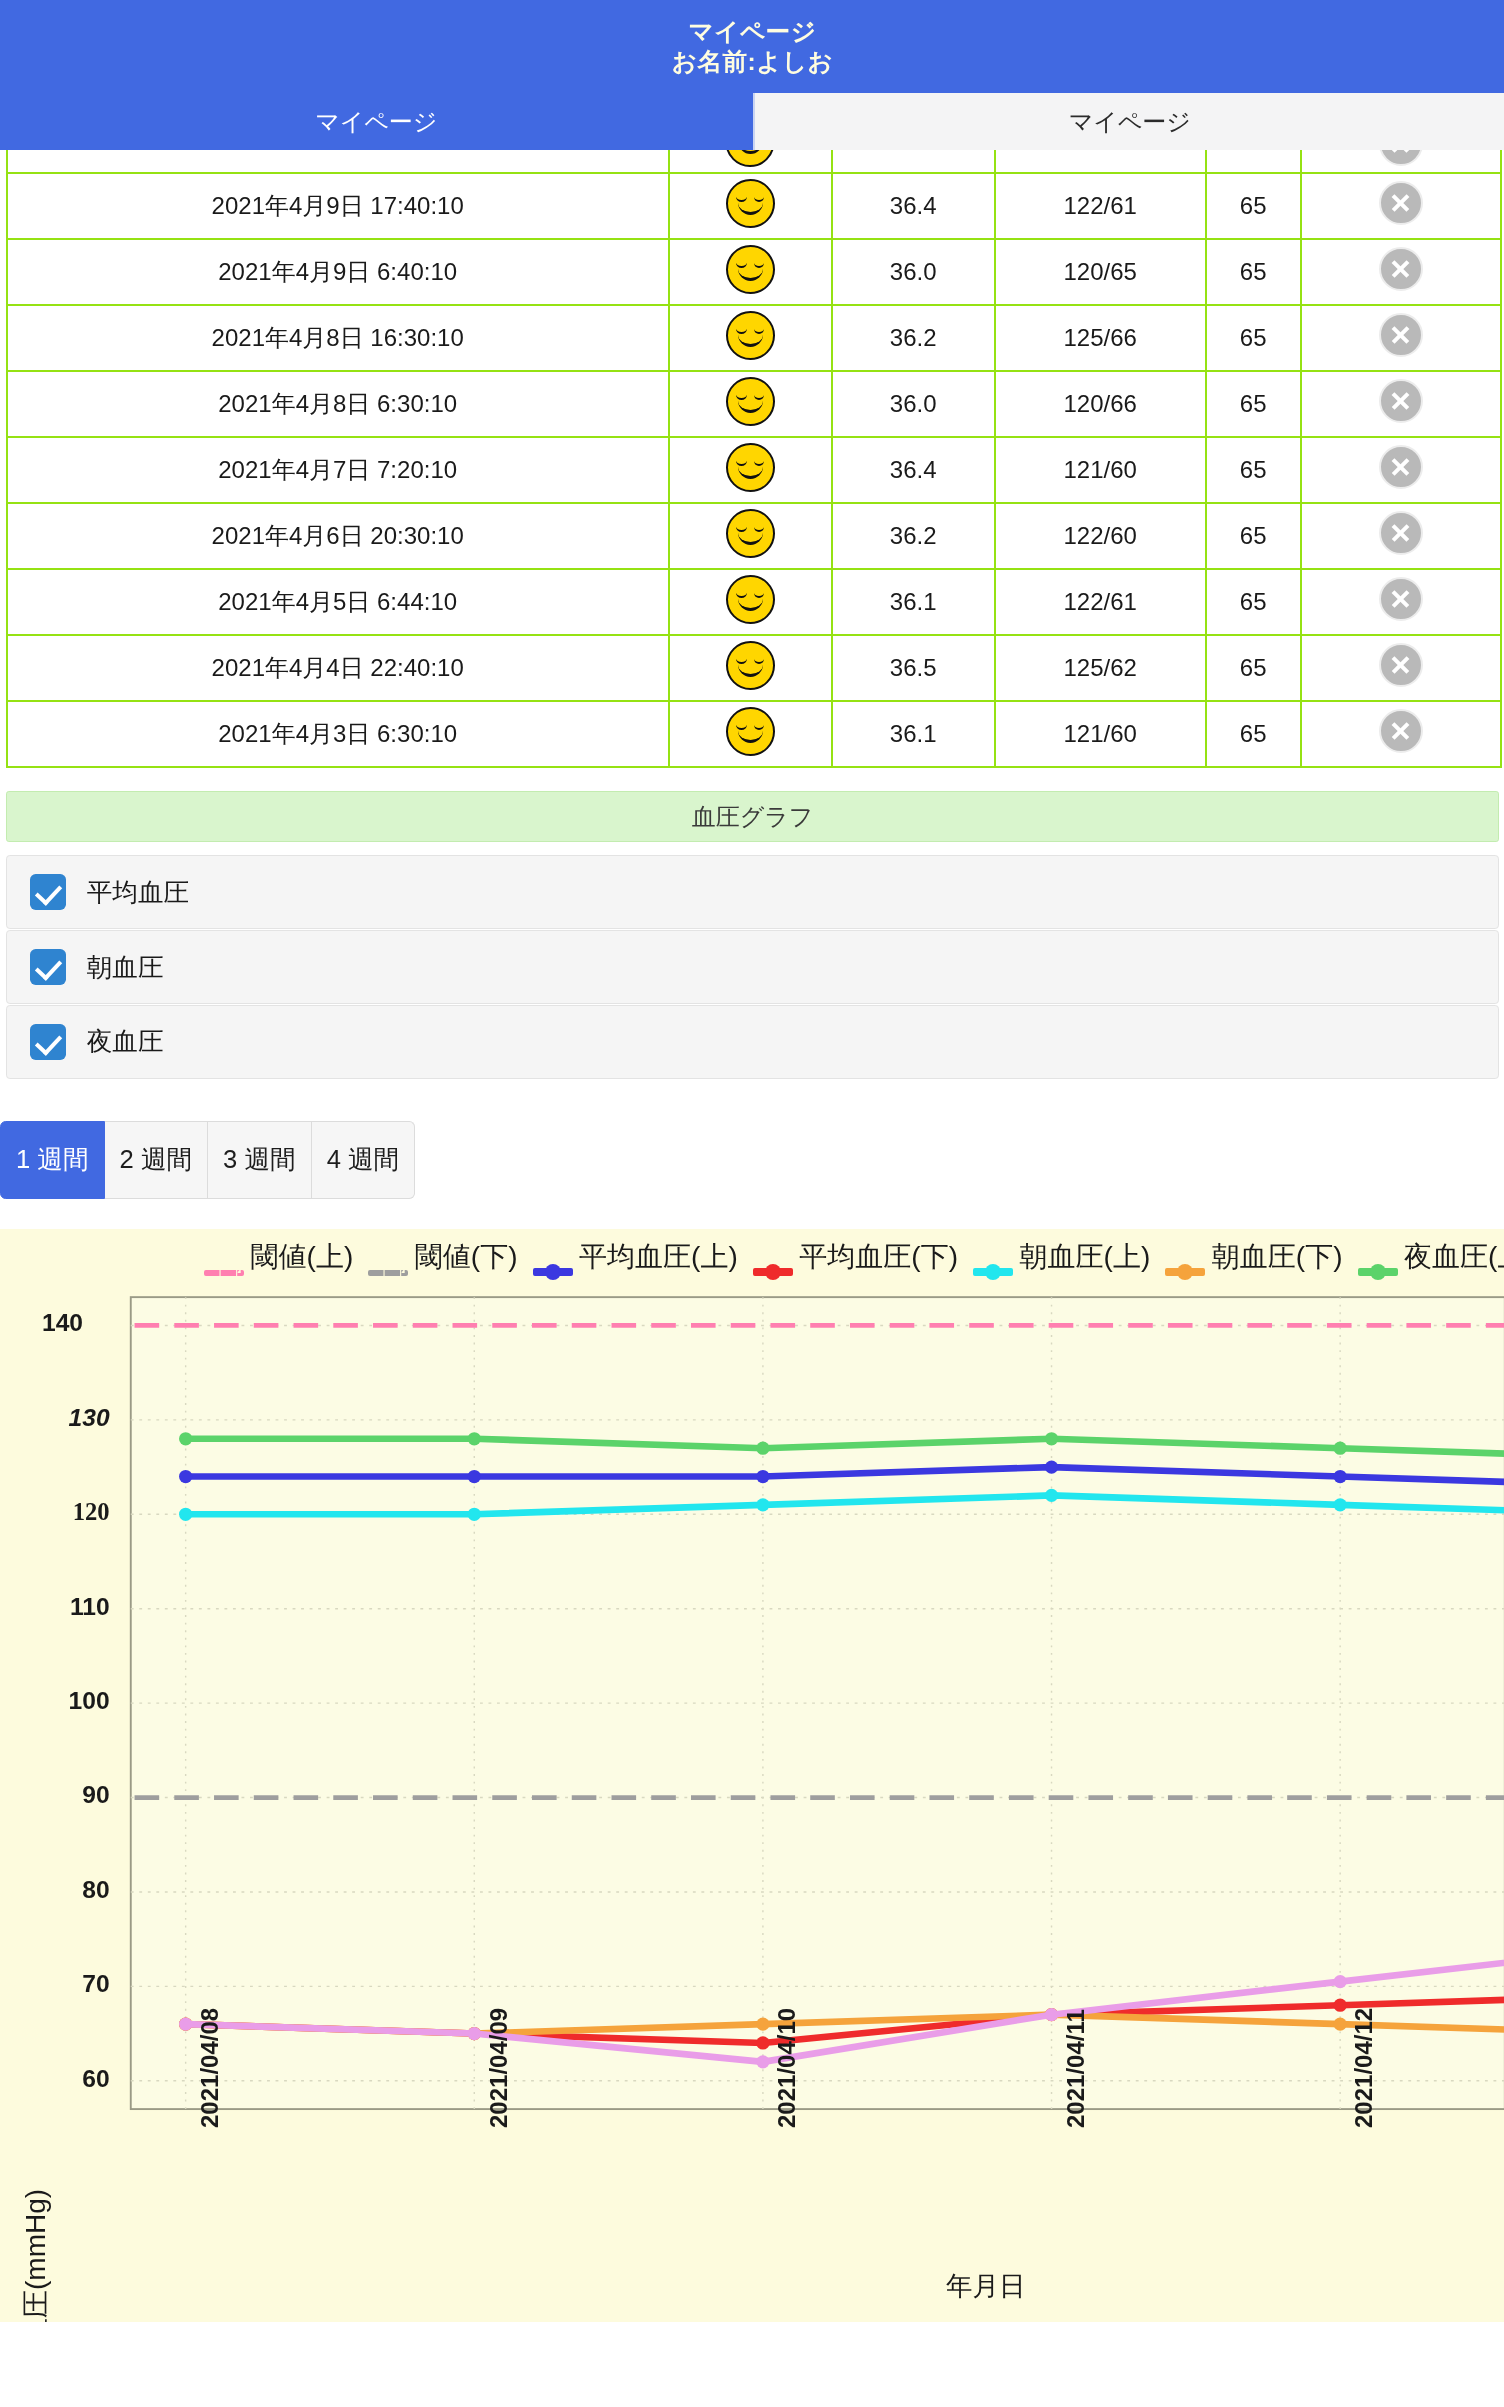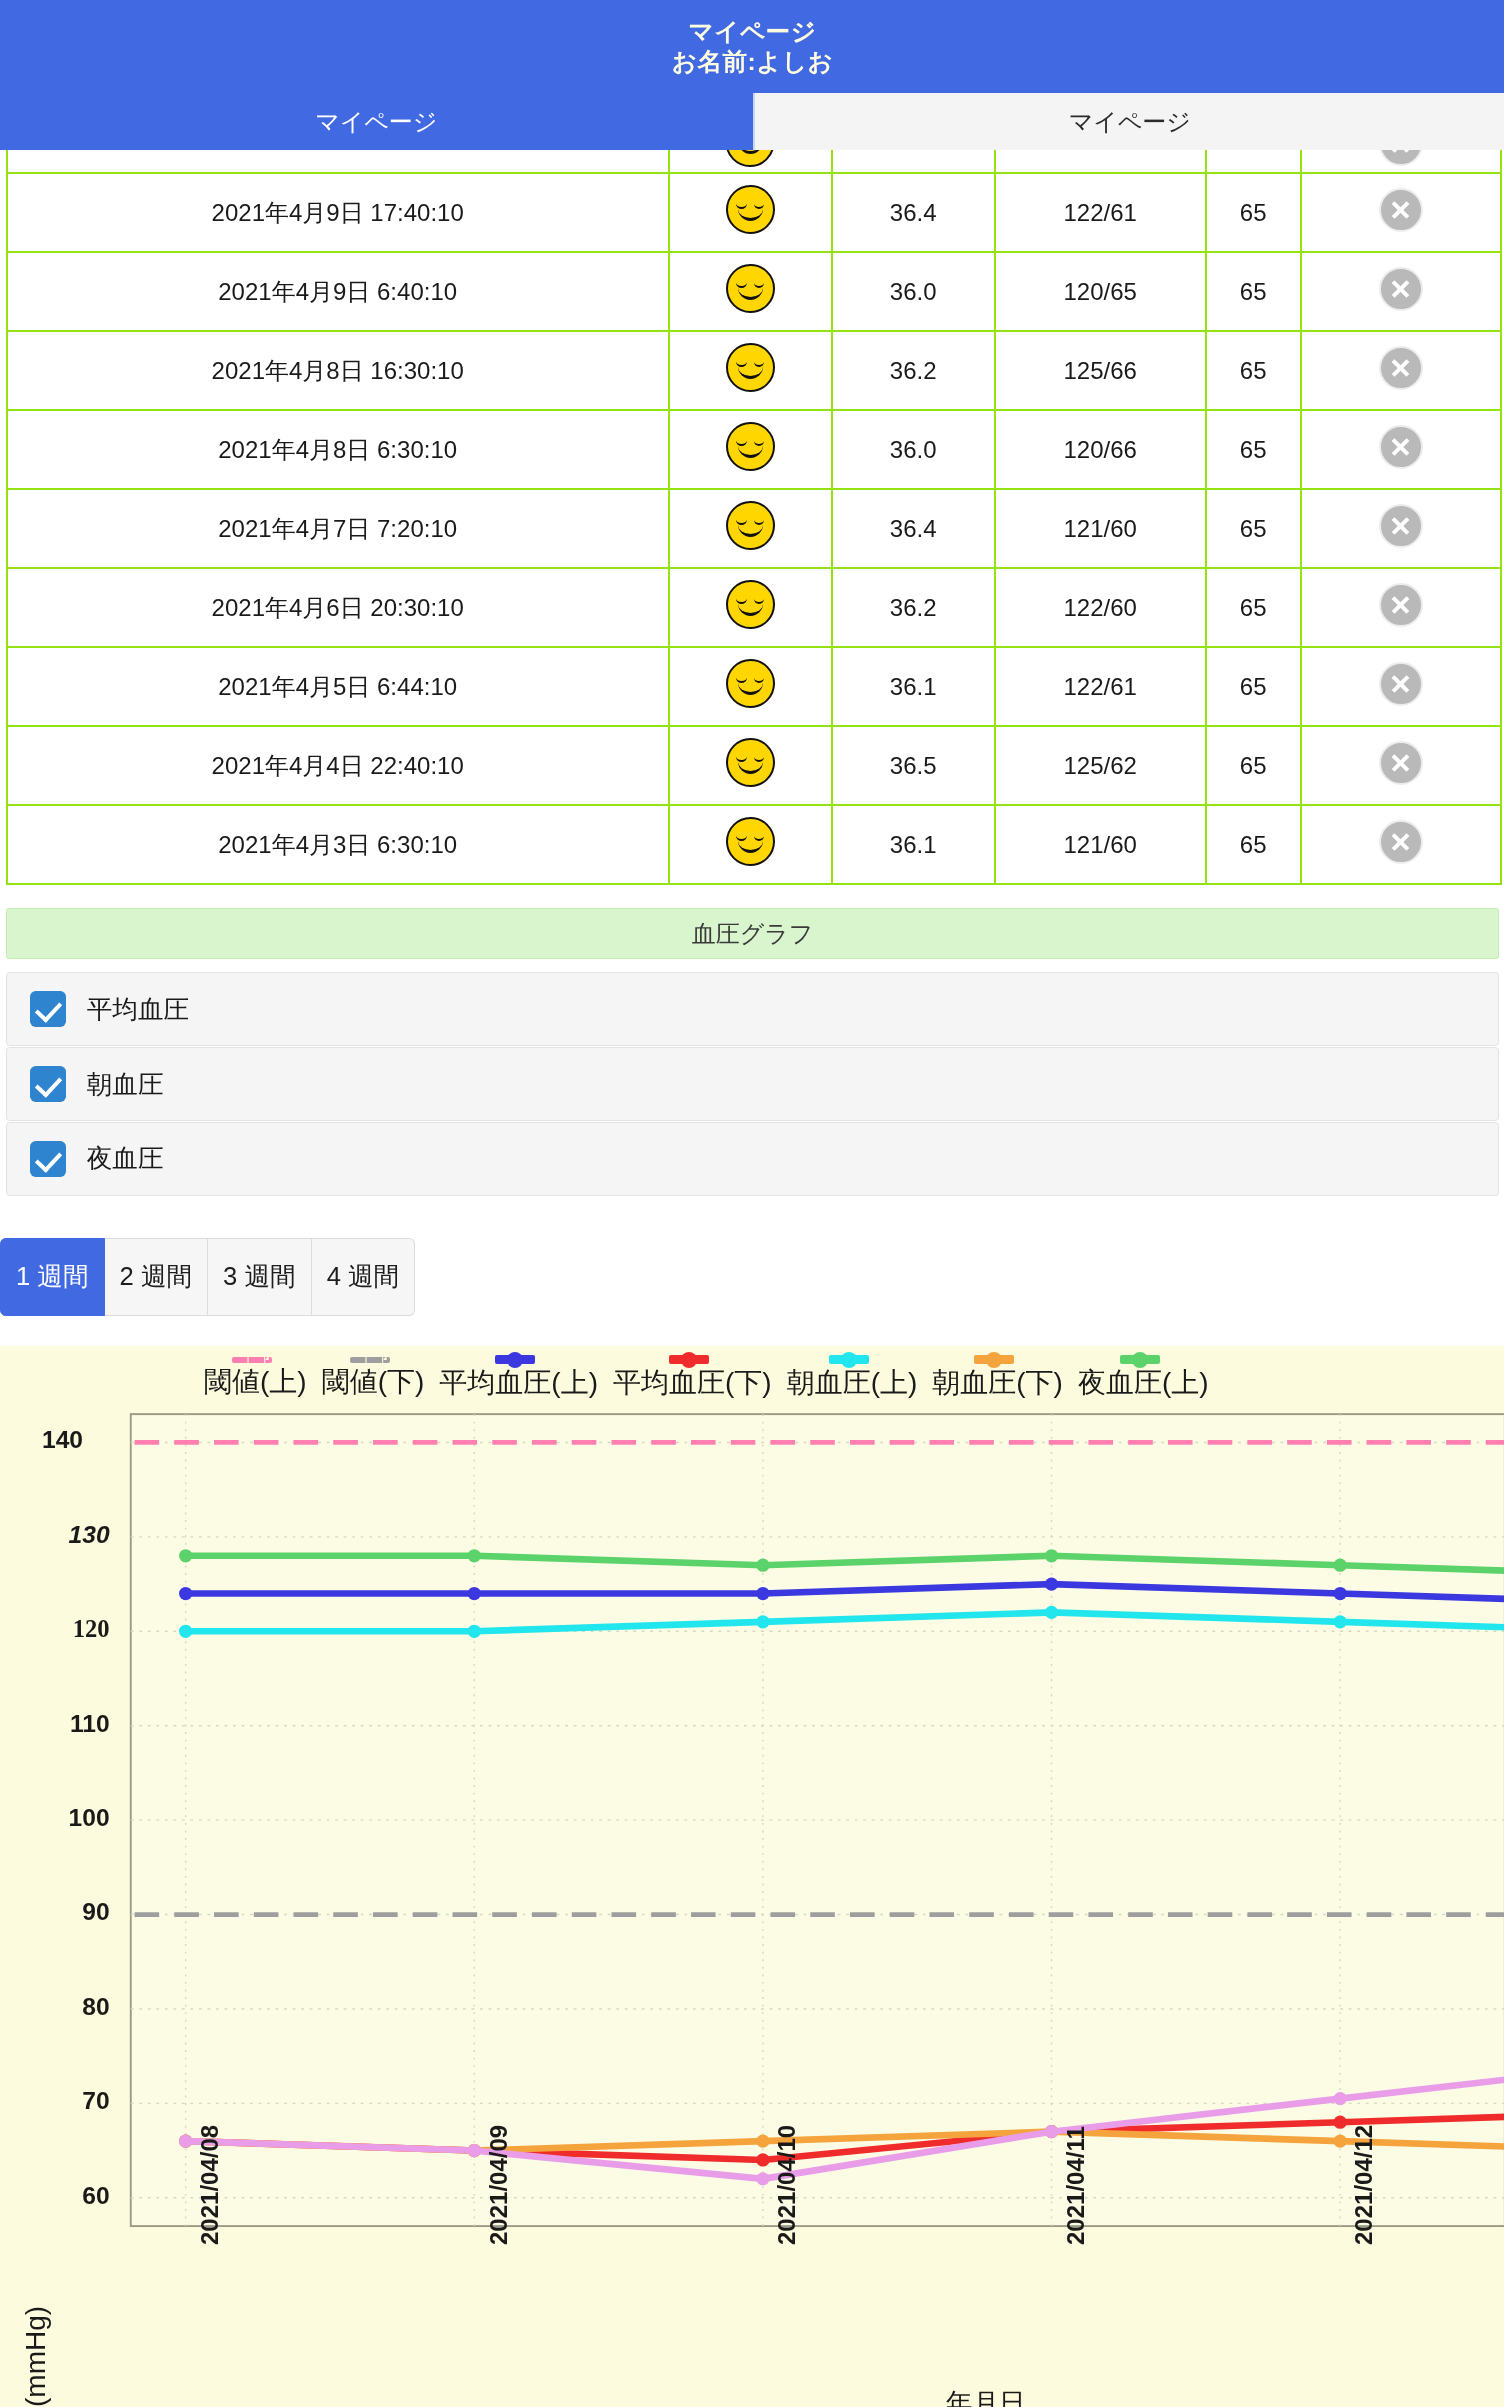--- a/index.html
+++ b/index.html
@@ -40,21 +40,21 @@
   
   .table-wrap { width: 1505px; overflow: hidden; }
   table.records {
     width: 1493px;
     margin: 0 5.7px;
     border-collapse: collapse;
     table-layout: fixed;
   }
   table.records td {
     border: 2.8px solid #95e213;
-    height: 79px;
+    height: 66px;
     text-align: center;
     vertical-align: middle;
     font-size: 24px;
     color: #1a1a1a;
     background: #fff;
     padding: 0;
     white-space: nowrap;
   }
   .c-date { width: 662px; }
   .c-face { width: 163px; }
@@ -177,21 +177,21 @@
     height: 1093px;
     background: #fdfbdd;
     overflow: hidden;
   }
   .chart-legend {
     position: absolute;
     top: 9.5px; left: 204px;
     display: flex; align-items: center;
     white-space: nowrap;
   }
-  .legend-item { display: flex; align-items: center; margin-right: 15px; flex-direction: column; }
+  .legend-item { display: flex; align-items: flex-end; margin-right: 15px; }
   .legend-swatch { width: 40px; height: 8.5px; border-radius: 1.9px; margin-right: 6.6px; position: relative; flex: 0 0 auto; }
   .legend-swatch.solid::after {
     content: ""; position: absolute; left: 50%; top: 50%;
     width: 16px; height: 16px; border-radius: 50%;
     transform: translate(-50%,-50%);
     background: inherit;
   }
   .legend-text { font-size: 28px; color: #1a1a1a; }
 
   .plot-svg { position: absolute; left: 0; top: 0; }

